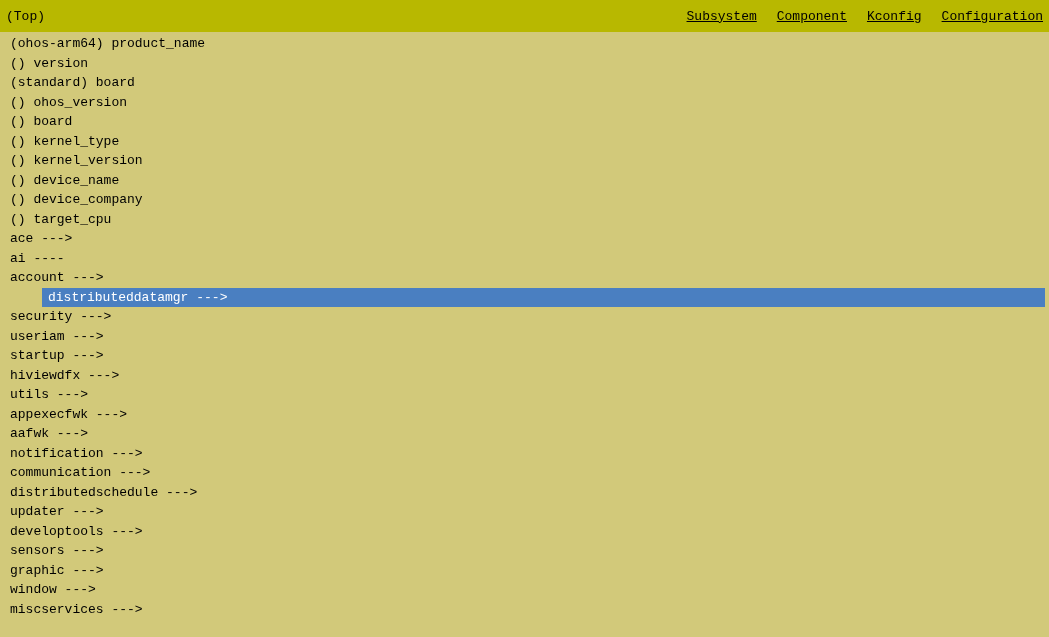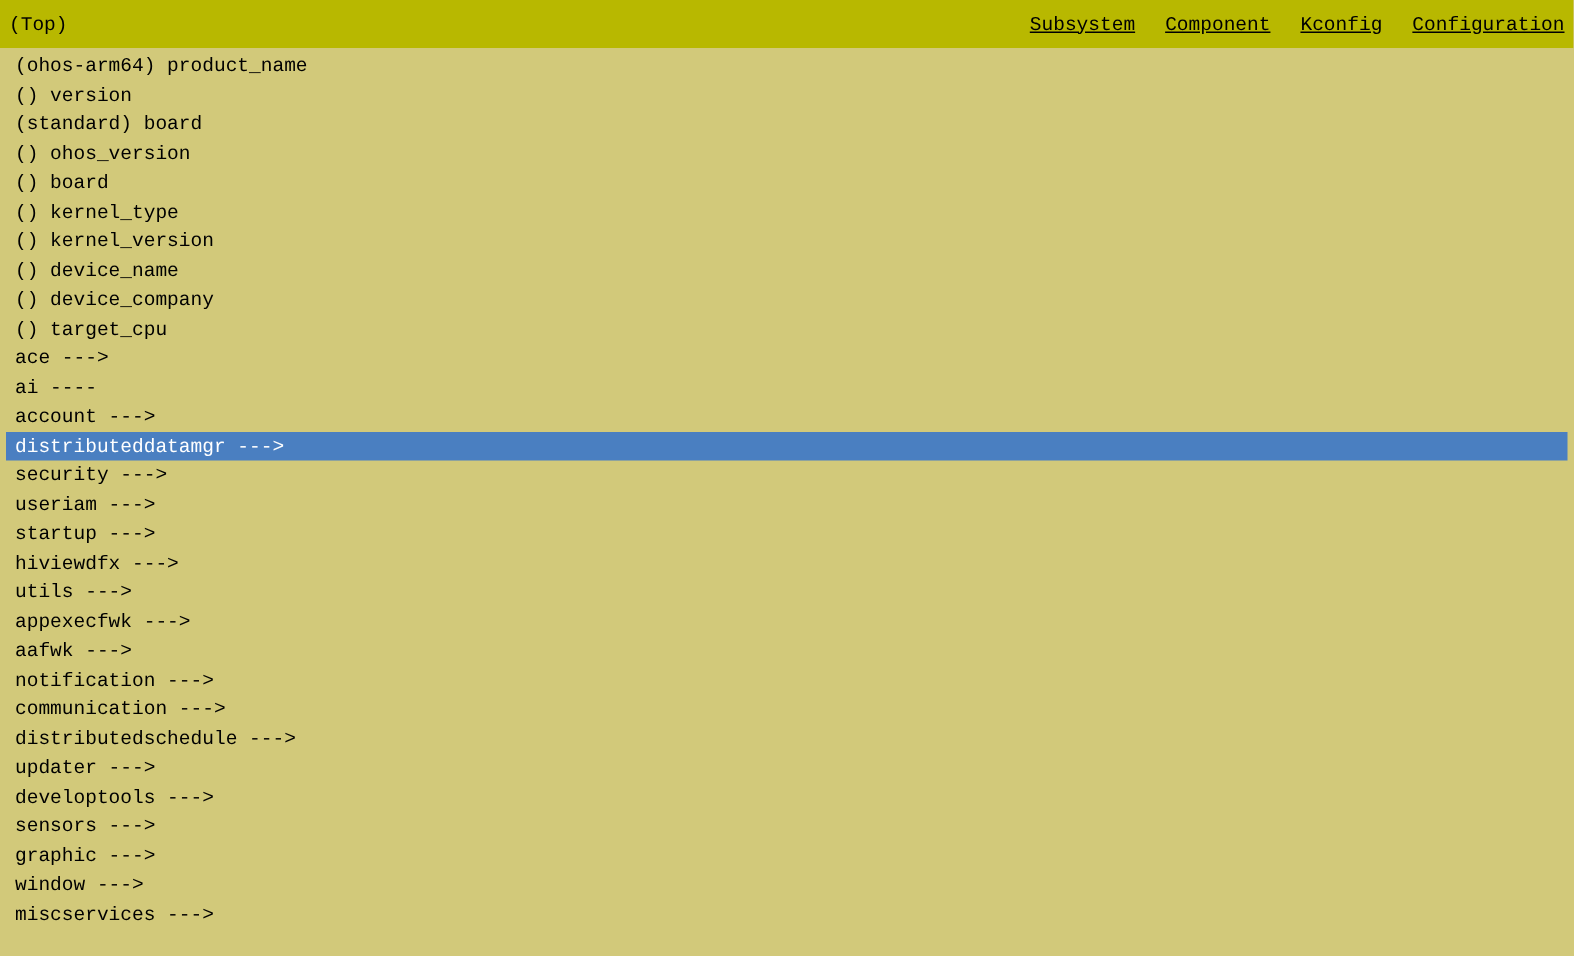--- a/index.html
+++ b/index.html
@@ -45,20 +45,21 @@
     .line {
       padding: 0 6px;
       line-height: 1.5;
       white-space: nowrap;
       cursor: pointer;
     }
 
     .line.highlighted {
       background-color: #4a7fc1;
       color: #ffffff;
+      margin-left: 38px;
     }
   </style>
 </head>
 <body>
 
 <div class="header-bar">
   <span>(Top)</span>
   <div class="header-right">
     <span>Subsystem</span>
     <span>Component</span>

